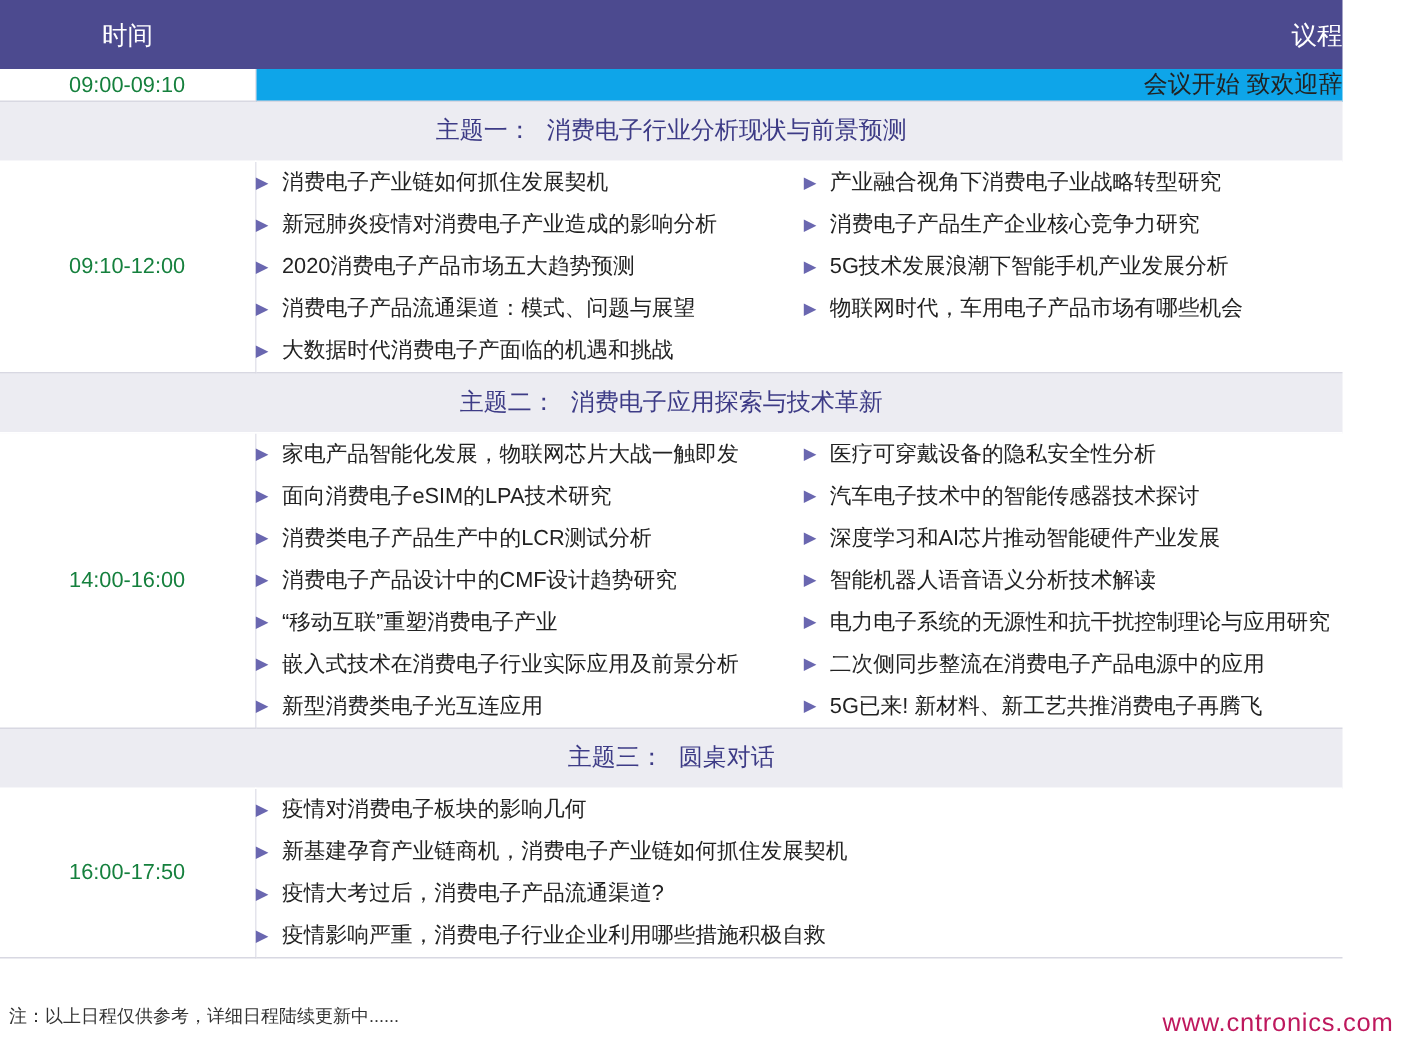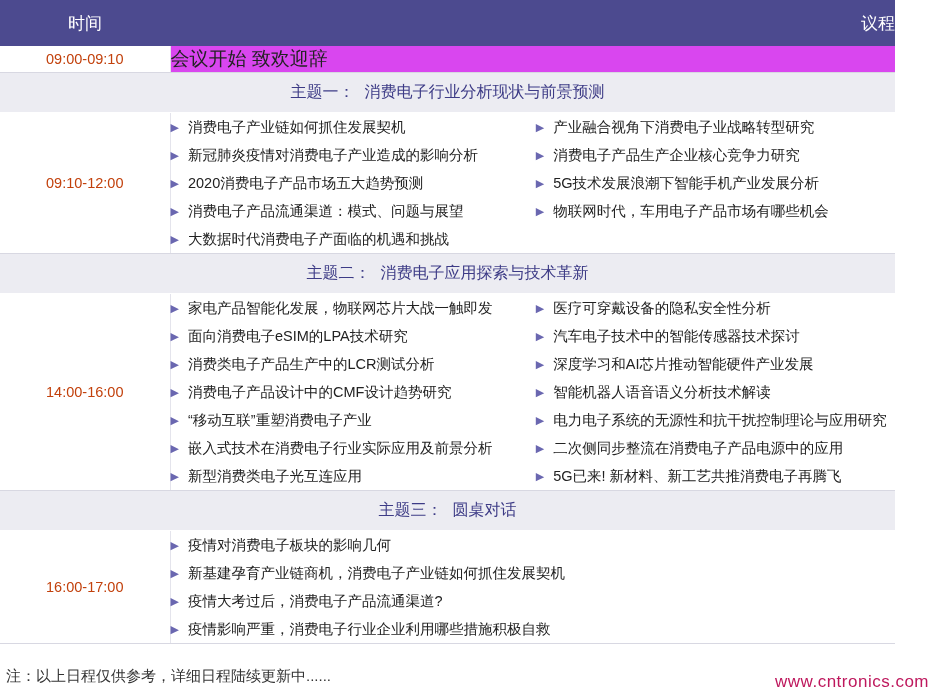--- a/index.html
+++ b/index.html
@@ -57,21 +57,21 @@
 
   
   .body-row > td {
     border-bottom: 1px solid #d8d8e2;
     padding: 0;
   }
   .time-cell {
     width: 170px;
     text-align: center;
     font-size: 14.5px;
-    color: #c2410c;
+    color: #15803d;
     border-right: 1px solid #e4e4ec;
     background: #ffffff;
   }
   .content-cell {
     background: #ffffff;
     padding: 12px 16px 12px 22px;
   }
   .cols {
     display: flex;
     gap: 0px;
@@ -99,41 +99,42 @@
     font-size: 11px;
     line-height: 28px;
     margin-right: 9px;
     flex: 0 0 auto;
   }
   
   .single ul.items li { white-space: nowrap; }
 
   
   .plain-cell {
-    font-size: 19px;
+    font-size: 16px;
     padding: 14px 16px 14px 22px;
-    background: #d946ef;
+    background: #0ea5e9;
+    text-align: right;
   }
 
   
   .agenda tr.body-row .time-cell,
   .agenda tr.body-row .plain-cell { }
 
   
   .footer {
     position: absolute;
     left: 0; right: 0;
     bottom: 0;
     height: 36px;
   }
   .note {
     position: absolute;
     left: 6px;
     bottom: 14px;
-    font-size: 15px;
+    font-size: 12px;
     color: #333;
   }
   .watermark {
     position: absolute;
     right: 12px;
     bottom: 8px;
     font-size: 17px;
     color: #be185d;
     font-family: "Liberation Sans", sans-serif;
     letter-spacing: 0.5px;
@@ -310,21 +311,21 @@
 
     <tr class="section-row">
       <td colspan="2">
         <span class="section-title">
           <span class="num">主题三：</span><span class="name">圆桌对话</span>
         </span>
       </td>
     </tr>
 
     <tr class="body-row">
-      <td class="time-cell">16:00-17:00</td>
+      <td class="time-cell">16:00-17:50</td>
       <td class="content-cell single">
         <ul class="items">
           <li>
               <span class="bullet">▶</span>
               <span>疫情对消费电子板块的影响几何</span>
             </li>
           <li>
               <span class="bullet">▶</span>
               <span>新基建孕育产业链商机，消费电子产业链如何抓住发展契机</span>
             </li>

